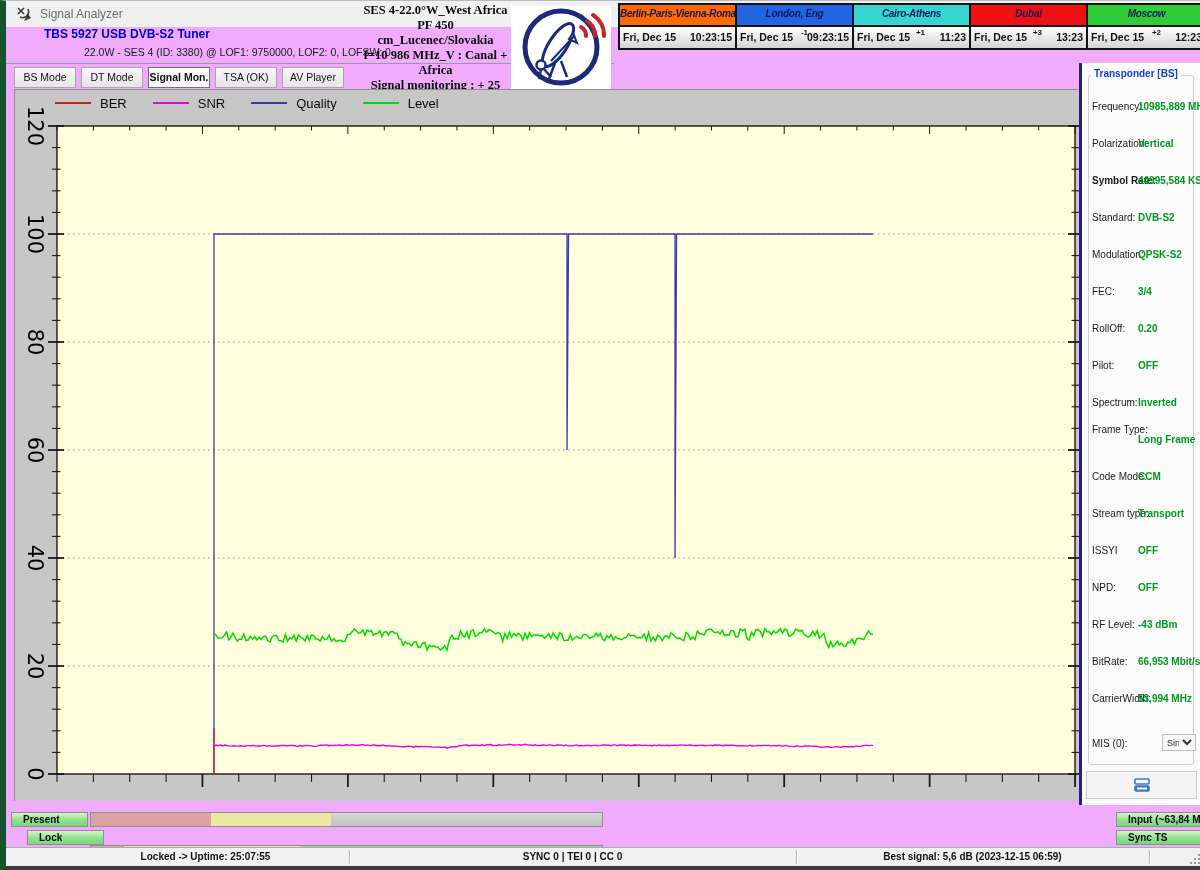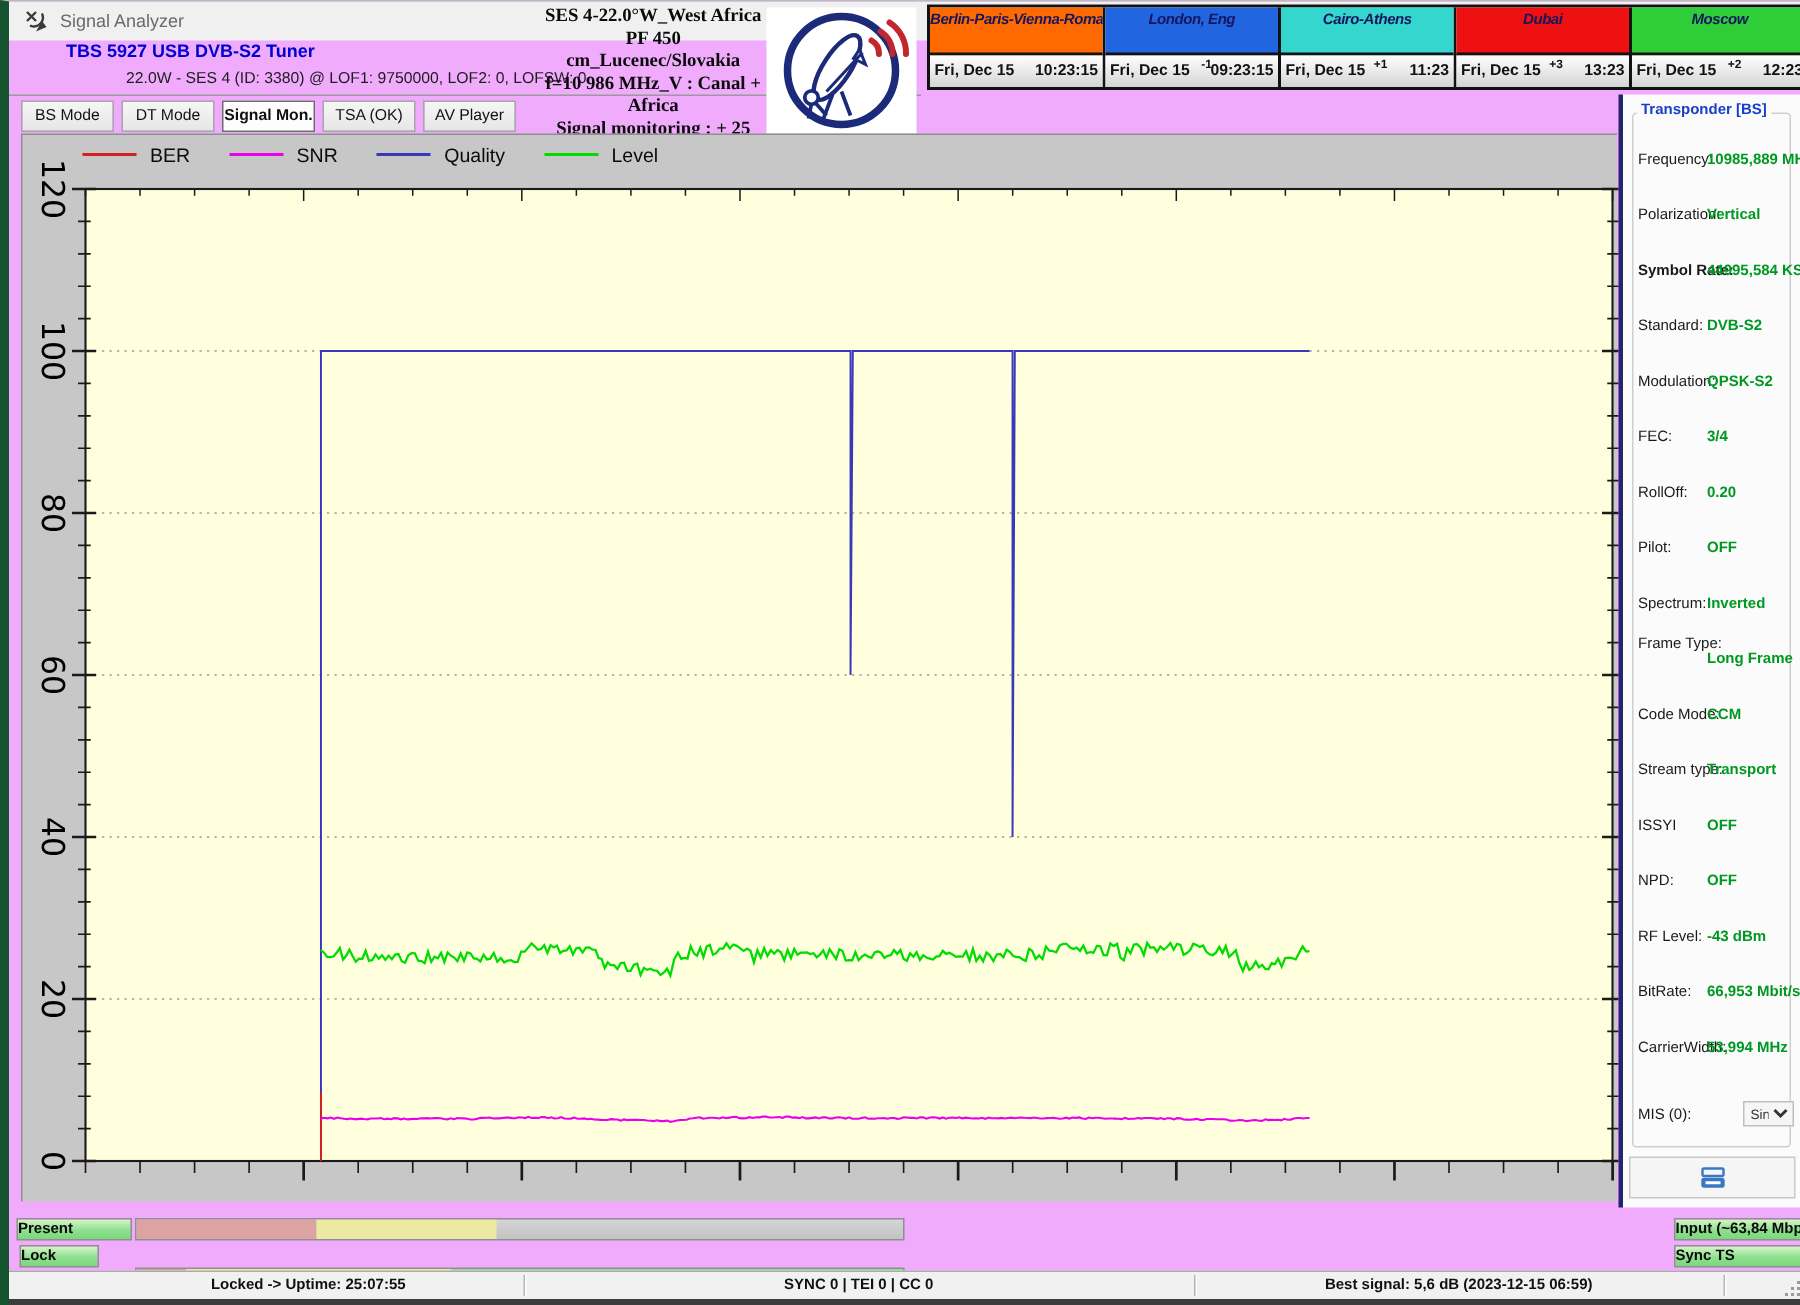--- a/index.html
+++ b/index.html
@@ -22,21 +22,21 @@
     font-family:"Liberation Serif",serif;font-weight:bold;font-size:12.5px;line-height:15px;color:#0a0a0a;}
   
   #tabs{left:8px;top:66px;height:21px;display:flex;gap:5px;}
   .tab{width:62px;height:21px;font-size:10.5px;text-align:center;line-height:19px;
     border:1px solid #a6a6a6;background:linear-gradient(#f6f6f6,#e6e6e6);color:#111;cursor:default;}
   .tab.active{background:#fdfdfd;border:1px solid #6f6f6f;box-shadow:0 1px 0 #fff inset;font-weight:bold;}
   
   #clocks{left:612px;top:2px;display:flex;border:2px solid #121212;background:#fff;}
   .clock{width:117px;border-right:2px solid #121212;}
   .clock:last-child{border-right:none;}
-  .clock-head{height:32px;font-size:10px;font-style:italic;font-weight:bold;color:#16165e;
+  .clock-head{height:22px;font-size:10px;font-style:italic;font-weight:bold;color:#16165e;
     text-align:center;line-height:18px;letter-spacing:-0.3px;border-bottom:2px solid #121212;white-space:nowrap;overflow:hidden;}
   .clock-body{height:21px;background:linear-gradient(#ffffff,#d4d4d4);position:relative;}
   .clock-date{position:absolute;left:3px;top:4px;font-size:10.5px;font-weight:bold;white-space:nowrap;}
   .clock-offset{position:absolute;right:44px;top:1px;font-size:8px;font-weight:bold;}
   .clock-time{position:absolute;right:3px;top:4px;font-size:10.5px;font-weight:bold;}
   
   #logo{left:505px;top:4px;width:100px;height:102px;background:#fff;}
   
   #chart{left:8px;top:88px;width:1064px;height:712px;background:#c7c7c7;
     border-top:1px solid #8f8f8f;border-left:1px solid #8f8f8f;}
@@ -52,21 +52,21 @@
   #tp-title{position:absolute;left:9px;top:5px;background:#fbfbfb;padding:0 3px;
     font-size:10px;font-weight:bold;color:#1840c8;}
   .tp-label{position:absolute;left:10px;font-size:10px;color:#1a1a1a;white-space:nowrap;}
   .tp-value{position:absolute;left:56px;font-size:10px;font-weight:bold;color:#009823;white-space:nowrap;}
   #mis-select{position:absolute;left:80px;top:671px;width:34px;height:17px;font-size:9px;
     border:1px solid #bfbfbf;background:#f6f6f6;color:#333;}
   #side-button{position:absolute;left:4px;top:708px;width:111px;height:28px;background:#f5f5f5;
     border:1px solid #c9c9c9;display:flex;align-items:center;justify-content:center;}
   
   .badge{height:15px;border:1px solid #8f8f8f;background:linear-gradient(#d9f4c9,#8ee08e 55%,#7bd87b);
-    font-size:10px;font-weight:bold;color:#0a0a0a;line-height:13px;padding-left:0;white-space:nowrap;overflow:hidden;}
+    font-size:10px;font-weight:bold;color:#0a0a0a;line-height:13px;padding-left:11px;white-space:nowrap;overflow:hidden;}
   .pbar{height:15px;border:1px solid #8f8f8f;background:linear-gradient(#d5d5d5,#c2c2c2);position:relative;overflow:hidden;}
   .pbar .seg{position:absolute;top:0;bottom:0;}
   .pbar .lbl{position:absolute;left:4px;top:14px;font-size:10px;font-weight:bold;color:#0a0a0a;white-space:nowrap;}
   
   #statusbar{left:0;top:846px;width:1200px;height:19px;background:#f1f1f1;border-top:1px solid #ababab;}
   .sb-sect{position:absolute;top:3px;font-size:10px;font-weight:bold;color:#111;text-align:center;}
   .sb-div{position:absolute;top:2px;width:1px;height:14px;background:#b5b5b5;box-shadow:1px 0 0 #fff;}
   #bottom-edge{left:0;top:865px;width:1200px;height:5px;background:#3c3c3c;}
 </style>
 </head>
@@ -375,21 +375,21 @@
   </div>
 
   <div class="abs badge" style="left:5px;top:811px;width:77px">Present</div>
   <div class="abs pbar" style="left:84px;top:811px;width:513px">
       <div class="seg" style="left: 0%; width: 23.5%; background: rgb(220, 163, 163);"></div>
       <div class="seg" style="left: 23.5%; width: 23.5%; background: rgb(237, 233, 162);"></div>
     <span class="lbl">Level: 26%</span>
   </div>
   <div class="abs badge" style="left:1110px;top:811px;width:86px">Input (~63,84 Mbps)</div>
 
-  <div class="abs badge" style="left:7px;top:829px;width:53px">Lock</div>
+  <div class="abs badge" style="left:21px;top:829px;width:77px">Lock</div>
   <div class="abs pbar" style="left:84px;top:829px;width:513px">
       <div class="seg" style="left: 0%; width: 6.5%; background: rgb(220, 163, 163);"></div>
       <div class="seg" style="left: 6.5%; width: 34.5%; background: rgb(237, 233, 162);"></div>
       <div class="seg" style="left: 41%; width: 59%; background: rgb(142, 224, 142);"></div>
     <span class="lbl">Quality: 100%</span>
   </div>
 
   <div class="abs badge" style="left:1110px;top:829px;width:86px">Sync TS</div>
 
   <div class="abs" id="statusbar">

